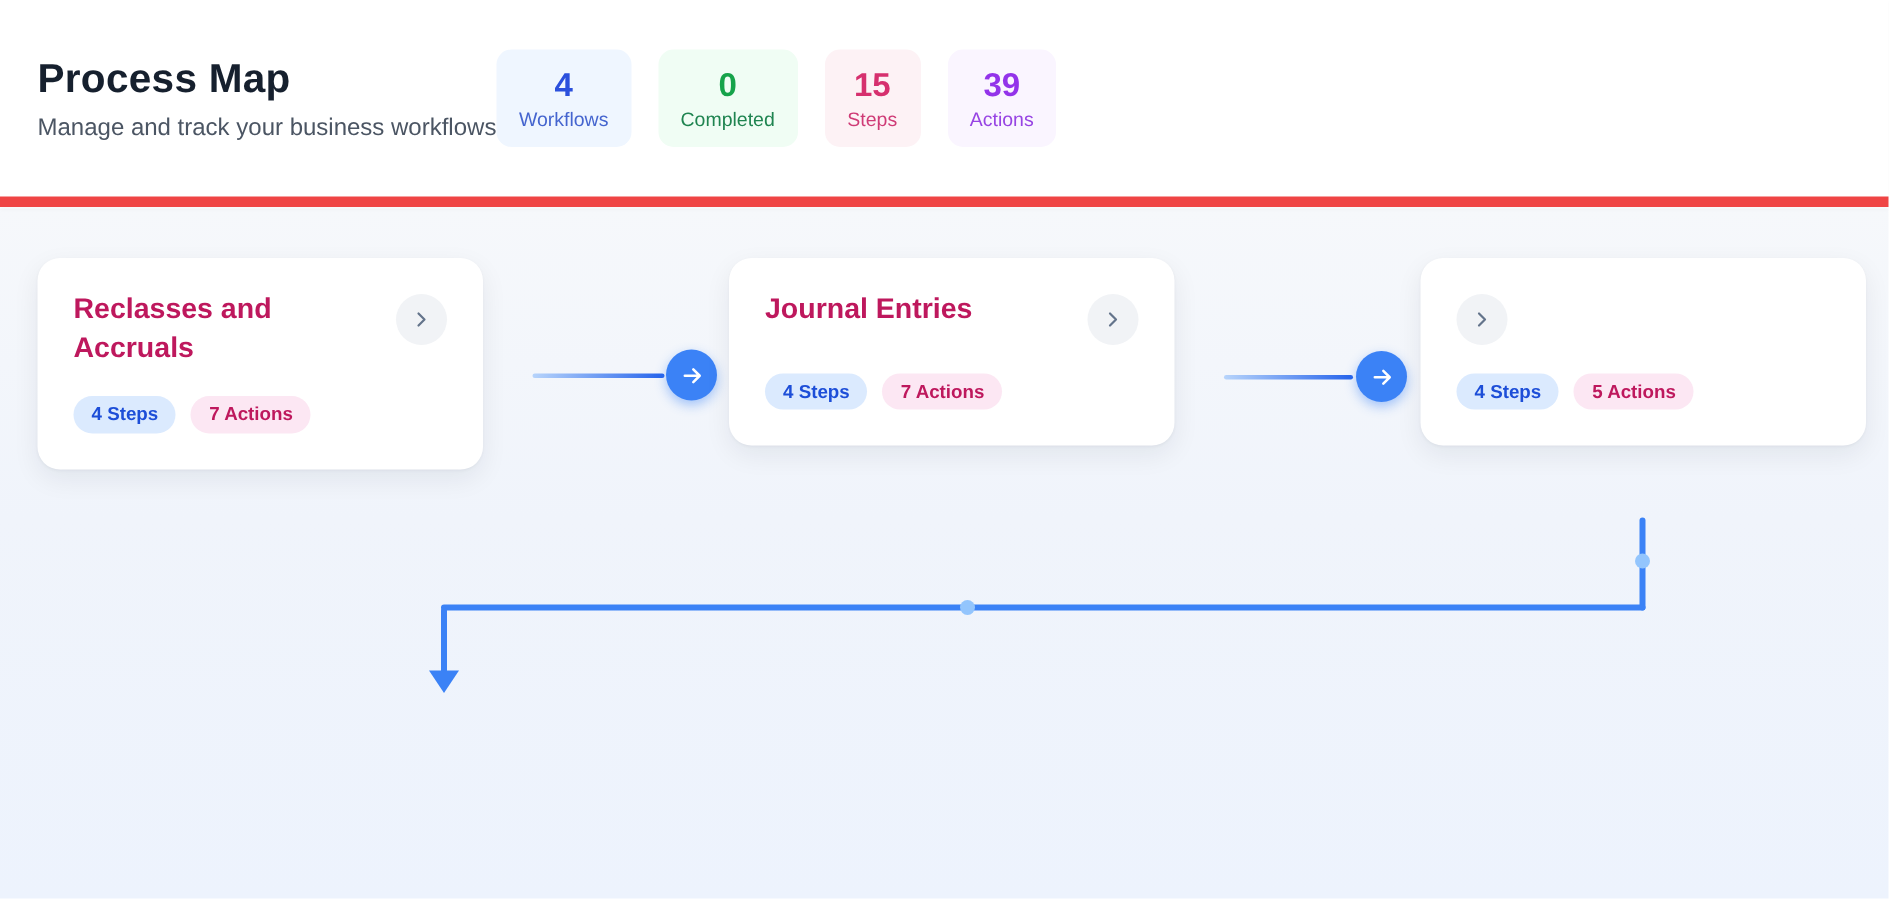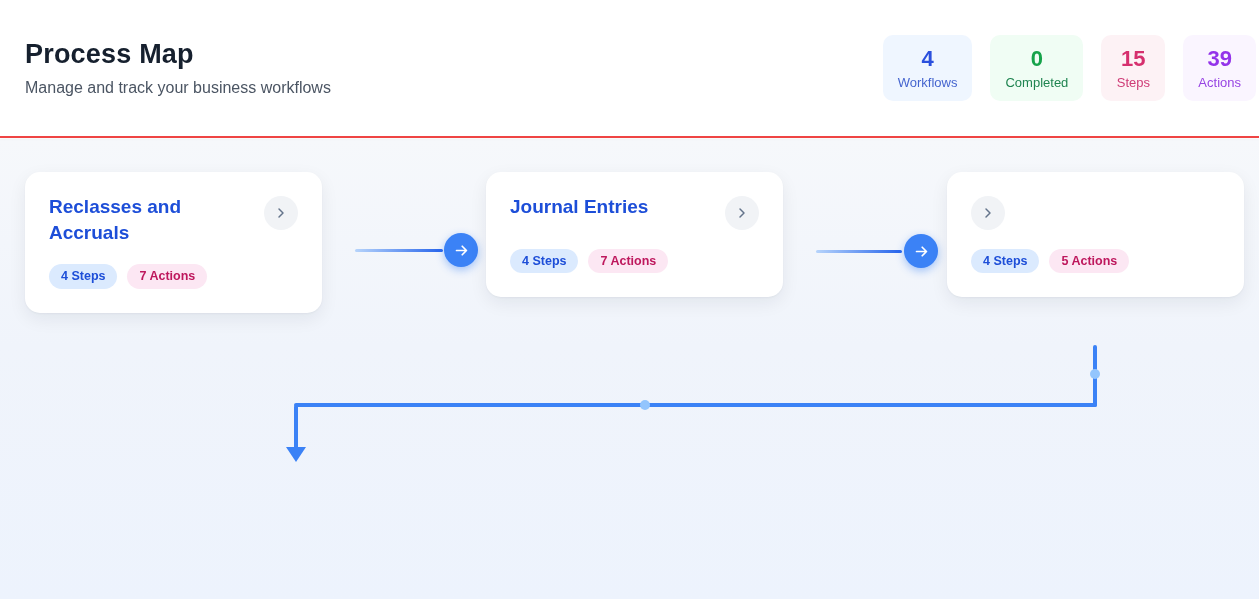--- a/index.html
+++ b/index.html
@@ -9,23 +9,23 @@
     background:#ffffff;
     position:relative;
     overflow:hidden;
   }
   .page { position:absolute; inset:0; }
 
   
   .header {
     position:absolute; top:0; left:0; right:0; height:138px;
     background:#ffffff;
-    border-bottom:2px solid #ef4444;
+    border-bottom:7px solid #ef4444;
     box-shadow:0 1px 3px rgba(15,23,42,.04);
-    display:flex; align-items:center; justify-content:space-between;
+    display:flex; align-items:center; justify-content:flex-start;
     padding:0 3px 0 25px;
     z-index:3;
   }
   .page-title {
     font-size:27px; font-weight:700; color:#16202e; letter-spacing:.2px;
   }
   .page-subtitle {
     margin-top:9px; font-size:16px; color:#4b5563;
   }
   .stats { display:flex; gap:18px; align-items:center; }
@@ -63,21 +63,21 @@
     box-shadow:0 6px 18px rgba(15,23,42,.07), 0 1px 2px rgba(15,23,42,.04);
     padding:22px 24px 24px 24px;
     cursor:pointer;
   }
   .wcard-1 { left:25px;  top:33px;  min-height:133px; }
   .wcard-2 { left:486px; top:33px;  min-height:106px; }
   .wcard-3 { left:947px; top:33px;  min-height:106px; }
   .wcard-4 { left:25px;  top:326px; min-height:108px; }
   .wcard-head { display:flex; align-items:flex-start; justify-content:space-between; gap:12px; }
   .wcard-title {
-    font-size:19px; font-weight:700; color:#1d4ed8; line-height:1.35;
+    font-size:19px; font-weight:700; color:#be185d; line-height:1.35;
     max-width:185px;
   }
   .chev-btn {
     flex:none; width:34px; height:34px; border-radius:50%;
     background:#f1f3f6; border:none; cursor:pointer;
     display:flex; align-items:center; justify-content:center;
     margin-top:2px;
   }
   .badges { display:flex; gap:10px; margin-top:19px; }
   .badge {

